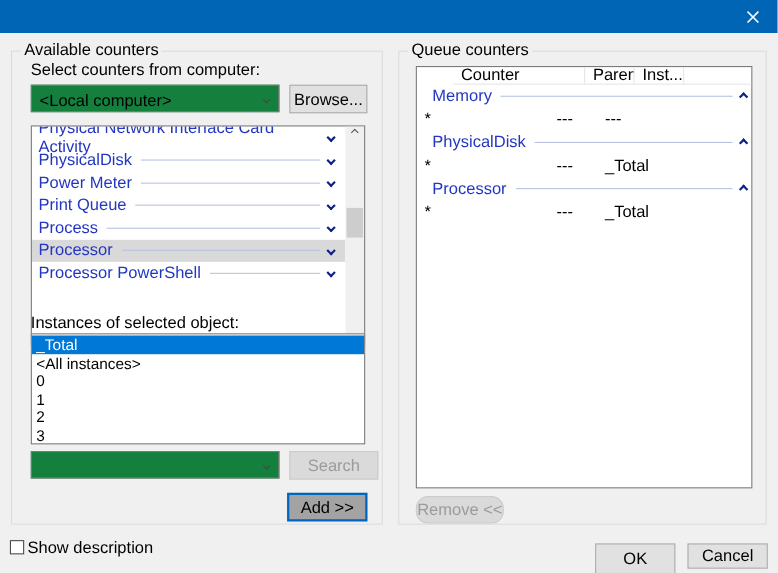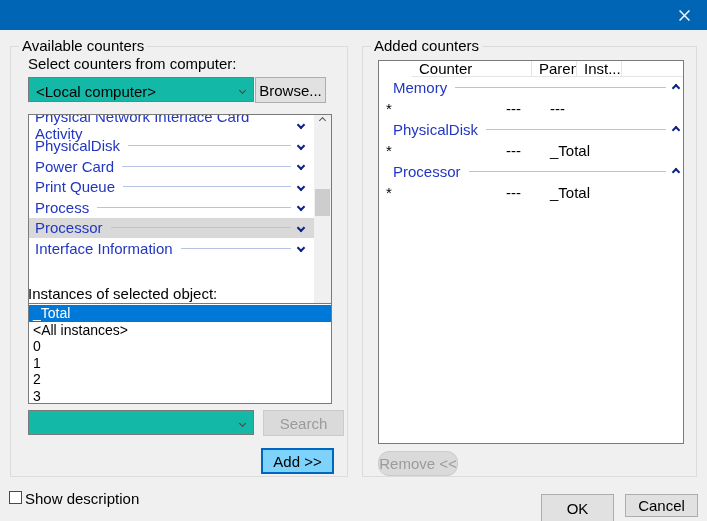--- a/index.html
+++ b/index.html
@@ -16,33 +16,33 @@
 
   
   .titlebar { left:0; top:0; width:707px; height:30px; background:var(--titlebar, #0065b4); }
   .close-btn { right:0; top:0; width:46px; height:30px; display:flex; align-items:center; justify-content:center; cursor:pointer; }
 
   
   .group { border:1px solid #dcdcdc; }
   .group-label { position:absolute; top:-10px; left:8px; background:var(--dialog-bg, #f0f0f0); padding:0 3px; white-space:nowrap; }
 
   
-  .combo { background:#14b8a6; border:1px solid #7a7a7a; display:flex; align-items:center; padding:4px 8px 0 7px; }
+  .combo { background:#15803d; border:1px solid #7a7a7a; display:flex; align-items:center; padding:4px 8px 0 7px; }
   .combo-value { flex:1; white-space:nowrap; overflow:hidden; }
   .chev { width:6px; height:6px; border-right:2px solid var(--chevron, #0c2286); border-bottom:2px solid var(--chevron, #0c2286); transform:rotate(45deg); flex:none; }
   .chev.up { transform:rotate(-135deg); }
   .chev.gray { width:5px; height:5px; border-right:1.5px solid #454545; border-bottom:1.5px solid #454545; margin-top:-3px; }
   .chev.sb { width:5px; height:5px; border-right:1.6px solid #555; border-bottom:1.6px solid #555; }
   .chev.sb.up { margin-top:3px; }
   .chev.sb.down { margin-bottom:2px; }
 
   
   .btn { background:#e1e1e1; border:1px solid #adadad; display:flex; align-items:center; justify-content:center; cursor:pointer; }
   .btn.disabled { background:#dadada; border-color:#cbcbcb; color:#9b9b9b; }
-  .btn.focus { border:2px solid var(--focus-border, #0067c0); background:#7dd3fc; }
+  .btn.focus { border:2px solid var(--focus-border, #0067c0); background:#a3a3a3; }
 
   
   .listbox { background:#fff; border:1px solid #7a7a7a; overflow:hidden; }
   .counter-rows { margin-right:17px; }
   .counter-row { height:20.5px; display:flex; align-items:center; padding:0 10px 0 6px; color:var(--counter-text, #2236c2); cursor:pointer; }
   .counter-row.sel { background:var(--selected-row-bg, #d9d9d9); }
   .conn { flex:1; border-top:1px solid var(--connector-line, #b9c2e2); margin:0 7px 0 8px; height:0; }
 
   
   .scrollbar { position:absolute; top:0; right:0; bottom:0; width:17px; background:#f0f0f0; display:flex; flex-direction:column; justify-content:space-between; align-items:center; }
@@ -79,56 +79,56 @@
   <span class="group-label">Available counters</span>
 </div>
 
 <div class="abs" style="left:28px; top:55px;">Select counters from computer:</div>
 
 <div class="abs combo" style="left:28px; top:77px; width:226px; height:25px;">
   <span class="combo-value">&lt;Local computer&gt;</span>
   <span class="chev gray"></span>
 </div>
 
-<div class="abs btn" style="left:255px; top:77px; width:71px; height:26px;">Browse...</div>
+<div class="abs btn" style="left:263px; top:77px; width:71px; height:26px;">Browse...</div>
 
 <div class="abs listbox" style="left:28px; top:114px; width:304px; height:200px;">
   <div class="counter-rows">
     <div class="counter-row">
       <span>Physical Network Interface Card Activity</span>
         <span class="conn"></span>
         <span class="chev"></span>
     </div>
     <div class="counter-row">
       <span>PhysicalDisk</span>
         <span class="conn"></span>
         <span class="chev"></span>
     </div>
     <div class="counter-row">
-      <span>Power Card</span>
+      <span>Power Meter</span>
         <span class="conn"></span>
         <span class="chev"></span>
     </div>
     <div class="counter-row">
       <span>Print Queue</span>
         <span class="conn"></span>
         <span class="chev"></span>
     </div>
     <div class="counter-row">
       <span>Process</span>
         <span class="conn"></span>
         <span class="chev"></span>
     </div>
     <div class="counter-row sel">
       <span>Processor</span>
         <span class="conn"></span>
         <span class="chev"></span>
     </div>
     <div class="counter-row">
-      <span>Interface Information</span>
+      <span>Processor PowerShell</span>
         <span class="conn"></span>
         <span class="chev"></span>
     </div>
   </div>
   <div class="scrollbar">
     <span class="chev sb up"></span>
     <div class="sb-thumb"></div>
     <span class="chev sb down"></span>
   </div>
 </div>
@@ -146,21 +146,21 @@
 
 <div class="abs combo" style="left:28px; top:410px; width:226px; height:25px;">
   <span class="combo-value"></span>
   <span class="chev gray"></span>
 </div>
 <div class="abs btn disabled" style="left:263px; top:410px; width:81px; height:26px;">Search</div>
 
 <div class="abs btn focus" style="left:261px; top:448px; width:73px; height:26px;">Add &gt;&gt;</div>
 
 <div class="abs group" style="left:362px; top:46px; width:335px; height:431px;">
-  <span class="group-label">Added counters</span>
+  <span class="group-label">Queue counters</span>
 </div>
 
 <div class="abs table" style="left:378px; top:60px; width:306px; height:384px;">
   <div class="thead">
     <div class="th">Counter</div>
     <div class="th">Parent</div>
     <div class="th">Inst...</div>
     <div class="th last"></div>
   </div>
 

